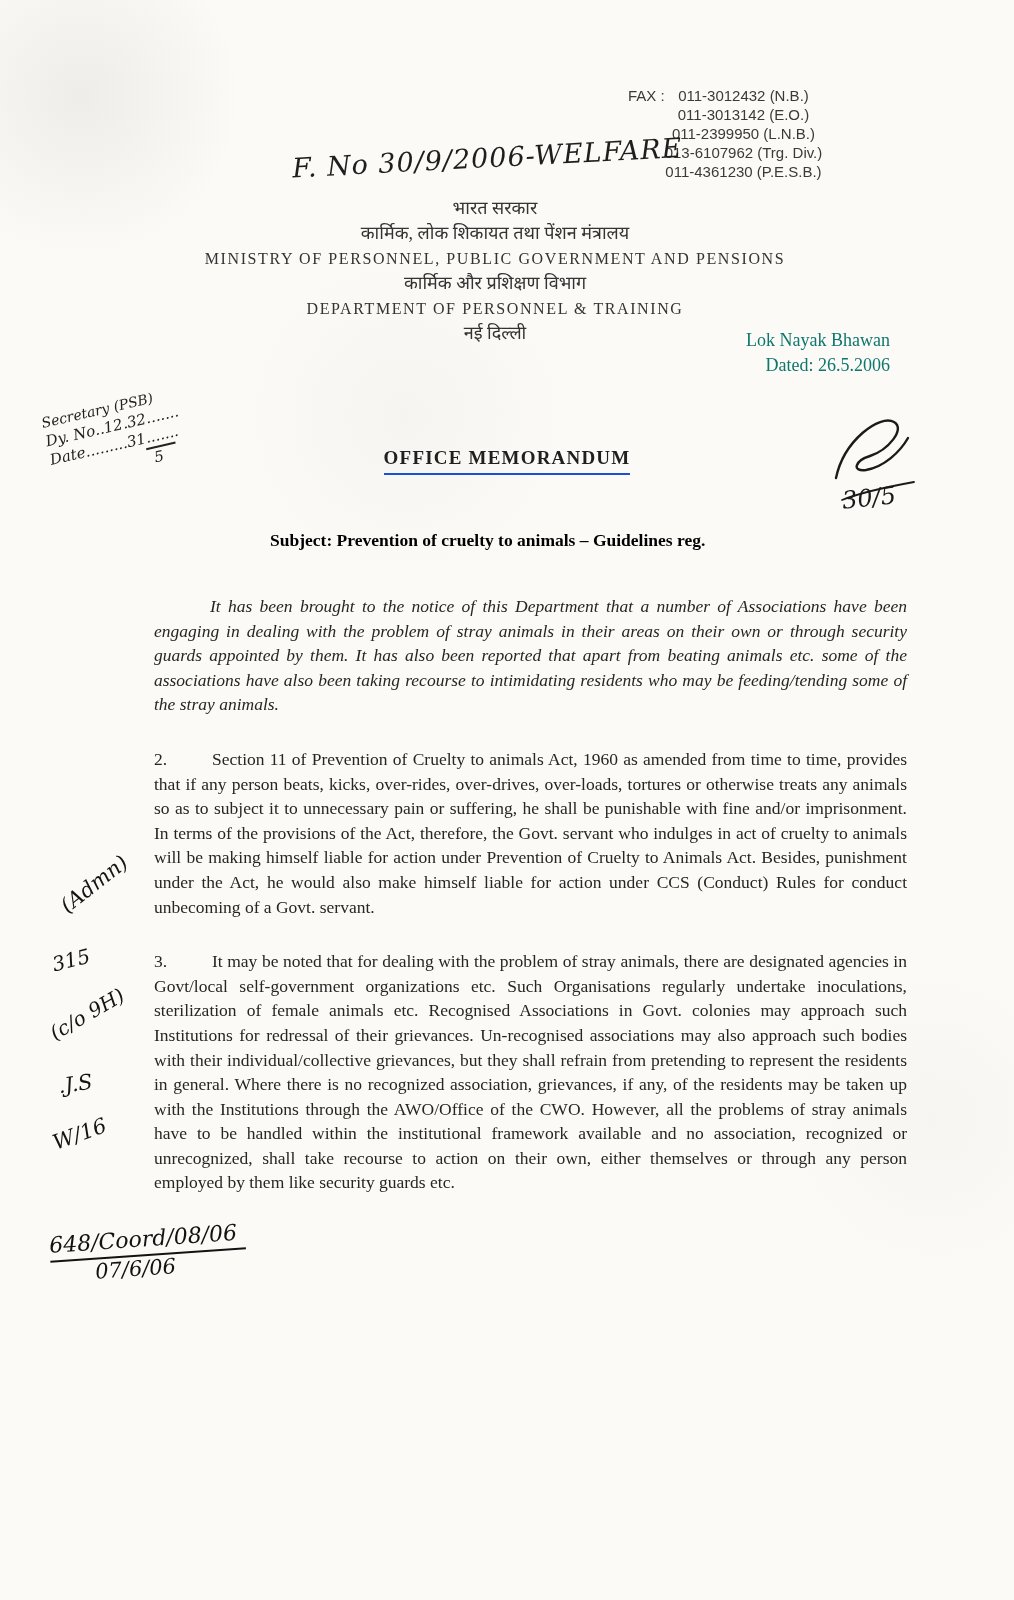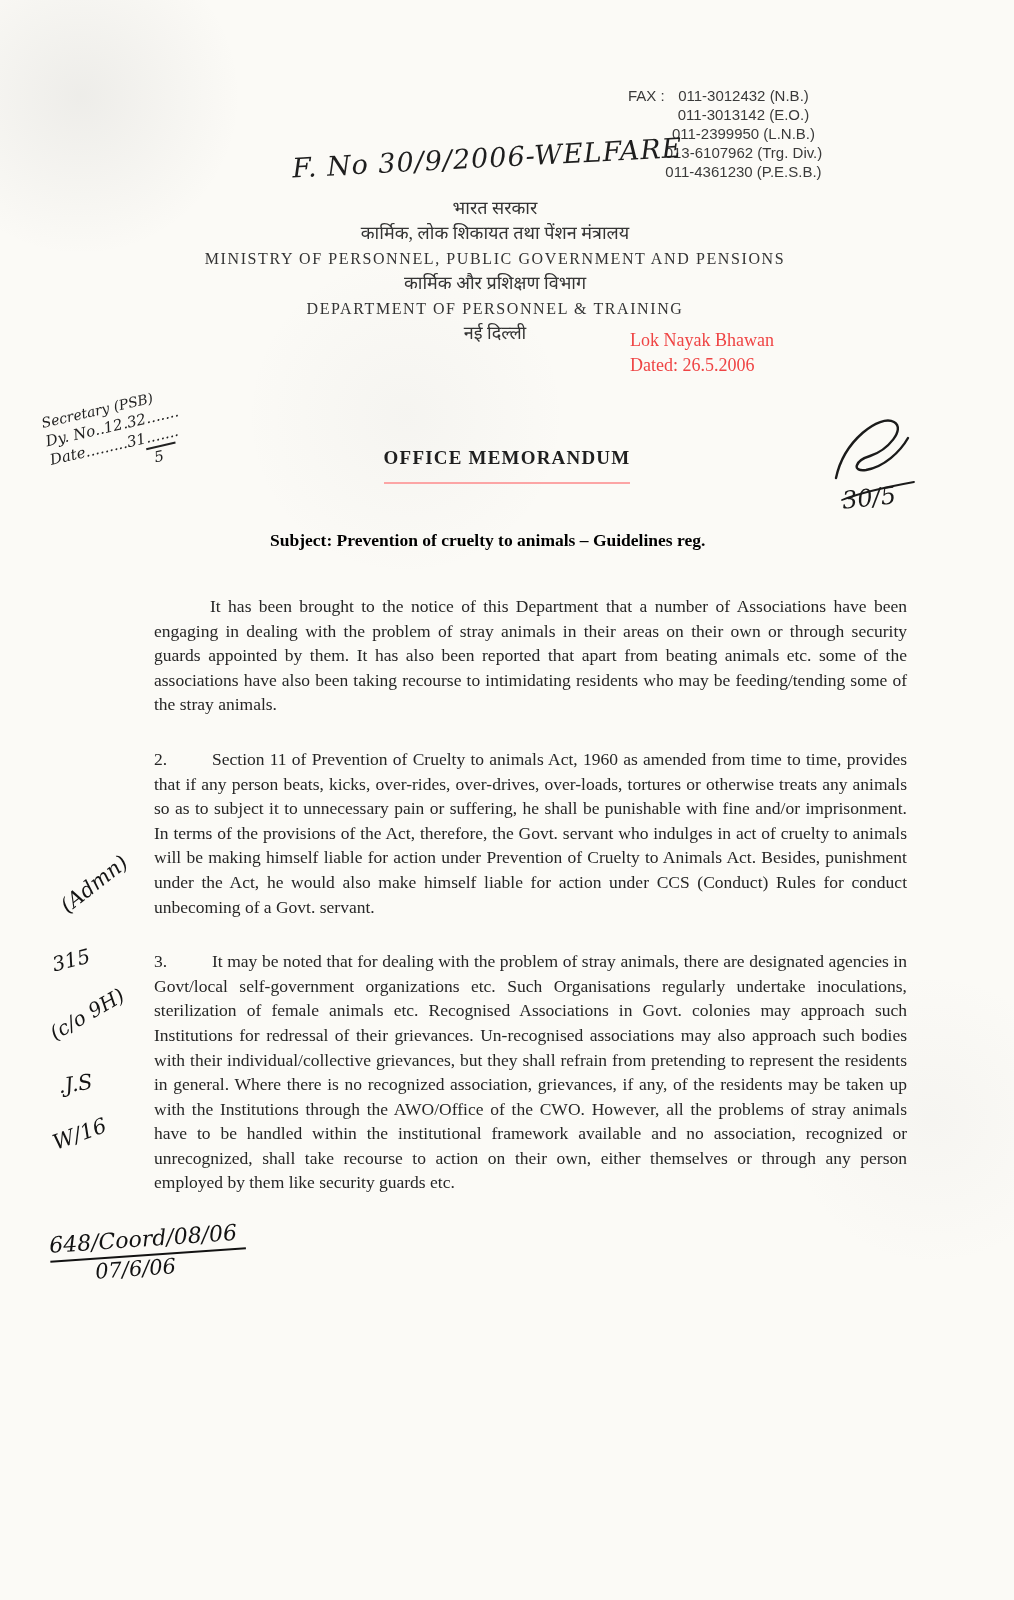--- a/index.html
+++ b/index.html
@@ -41,39 +41,39 @@
   .header{
     position:absolute;left:90px;top:184px;width:810px;
     text-align:center;
     font-family:Liberation Serif, serif;color:#333;margin-top:12px;
   }
   .header .hi{font-size:18px;line-height:25px;}
   .header .en{font-size:16px;line-height:25px;letter-spacing:1.6px;}
 
   .address{
     position:absolute;left:630px;top:328px;width:260px;
-    text-align:left;font-size:18px;line-height:25px;color:#ef4444;
+    text-align:right;font-size:18px;line-height:25px;color:#0f766e;
   }
 
   .stamp{
     position:absolute;left:46px;top:392px;width:190px;
     transform:rotate(-13deg);
     font-family:"DejaVu Serif", cursive;font-style:italic;
     color:#222;font-size:15px;line-height:19px;white-space:nowrap;
   }
   .stamp .s1{font-size:14px;}
   .stamp .s4{margin-left:96px;border-top:2px solid #222;display:inline-block;padding:0 14px 0 6px;}
 
   .memo-title{
     position:absolute;left:0;top:447px;width:1014px;text-align:center;
   }
   .memo-title span{
     display:inline-block;
     font-weight:bold;font-size:19px;letter-spacing:1.2px;color:#1f1f1f;
-    border-bottom:2px solid #fca5a5;padding-bottom:13px;
+    border-bottom:2px solid #1d4ed8;padding-bottom:4px;
   }
 
   .flourish{
     position:absolute;left:822px;top:412px;width:100px;height:110px;
     color:#191919;
   }
   .flourish .num{
     position:absolute;left:20px;top:72px;
     font-family:"DejaVu Serif", cursive;font-style:italic;
     font-size:24px;transform:rotate(-6deg);
@@ -82,21 +82,21 @@
   .subject{
     position:absolute;left:270px;top:530px;width:560px;
     font-weight:bold;font-size:17.5px;color:#000000;
   }
 
   .bodytext{
     position:absolute;left:154px;top:594px;width:753px;
     font-size:17.5px;line-height:24.6px;text-align:justify;color:#262626;
   }
   .bodytext p{margin:0 0 30px 0;}
-  .bodytext p.first{text-indent:56px;}
+  .bodytext p.first{text-indent:56px;font-style:italic;}
   .pnum{display:inline-block;width:58px;font-style:normal;}
 
   .mn{
     position:absolute;
     font-family:"DejaVu Serif", cursive;font-style:italic;
     color:#141414;white-space:nowrap;
   }
   .mn0{left:55px;top:872px;font-size:21px;transform:rotate(-38deg);}
   .mn1{left:52px;top:948px;font-size:20px;transform:rotate(-14deg);}
   .mn2{left:46px;top:1002px;font-size:20px;transform:rotate(-30deg);}

